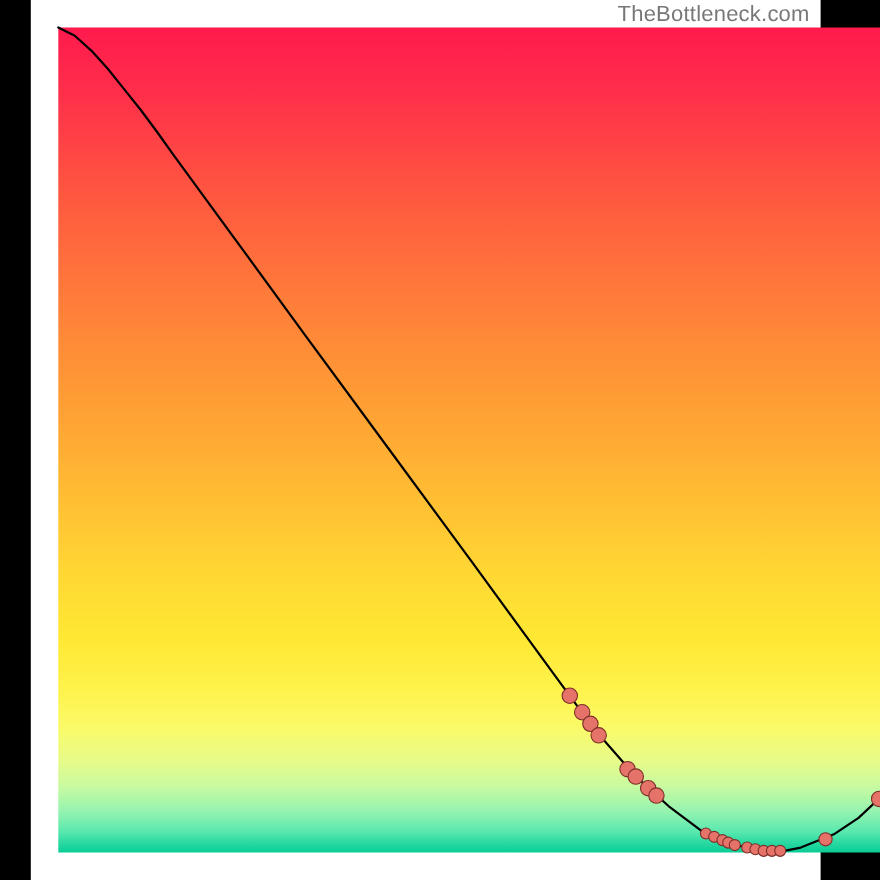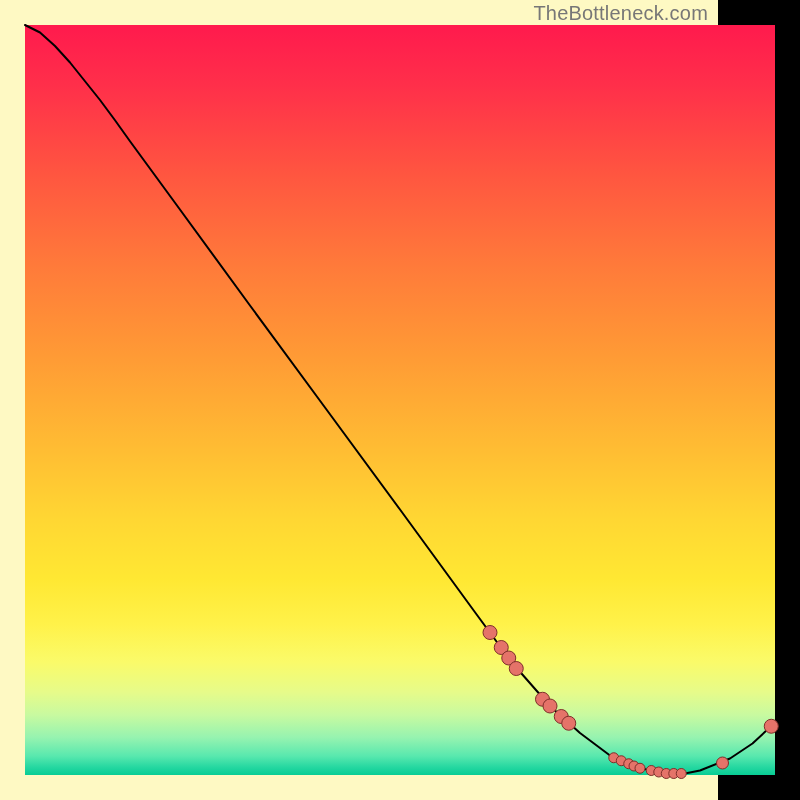--- a/index.html
+++ b/index.html
@@ -8,21 +8,22 @@
     width: 800px;
     height: 800px;
     background: #000;
     overflow: hidden;
     font-family: Arial, Helvetica, sans-serif;
   }
   .stage {
     position: relative;
     width: 718px;
     height: 800px;
-    background: #fef9c3;
+    background: #ffffff;
+    margin-left: 28px;
   }
   .plot-area {
     position: absolute;
     left: 25px;
     top: 25px;
     width: 750px;
     height: 750px;
   }
   .gradient-bg {
     position: absolute;

